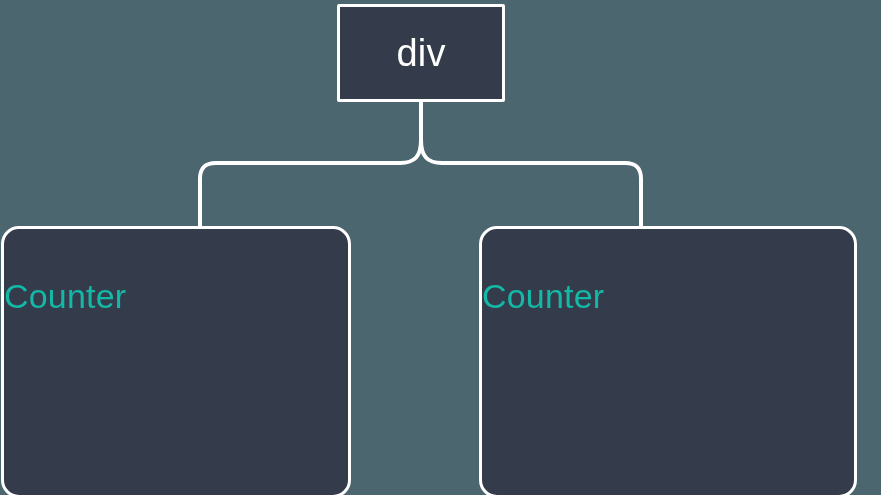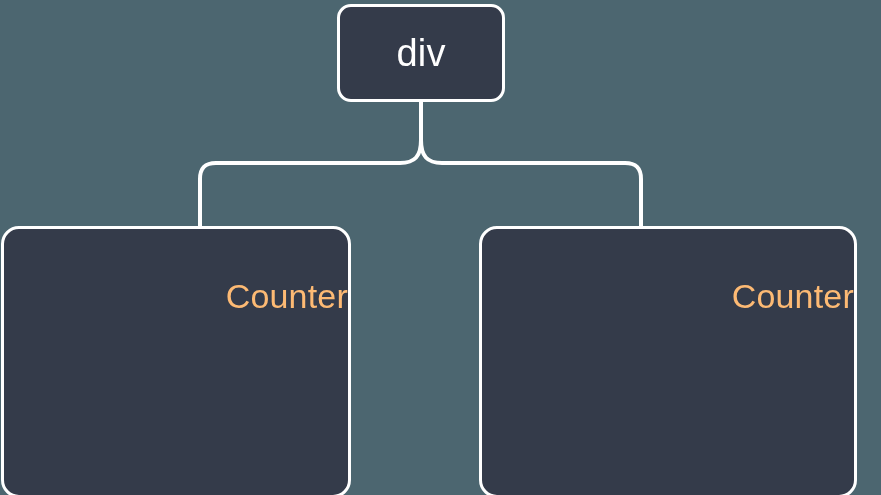--- a/index.html
+++ b/index.html
@@ -35,21 +35,21 @@
     box-sizing: border-box;
     background: #343b4a;
     border: 3px solid #ffffff;
   }
 
   .node-root {
     left: 337px;
     top: 4px;
     width: 168px;
     height: 98px;
-    border-radius: 14px;
+    border-radius: 2px;
     display: flex;
     align-items: center;
     justify-content: center;
     text-align: center;
   }
   .node-root .node-title {
     color: #ffffff;
     font-size: 38px;
     font-weight: 400;
     letter-spacing: .2px;
@@ -62,22 +62,22 @@
     top: 226px;
   }
   .node-child-left  { left: 1px;   width: 350px; }
   .node-child-right { left: 479px; width: 378px; }
 
   .node-child .node-title {
     position: absolute;
     left: 0;
     right: 0;
     top: 50px;
-    text-align: right;
-    color: #fdba74;
+    text-align: left;
+    color: #14b8a6;
     font-size: 34px;
     font-weight: 400;
     letter-spacing: .2px;
     line-height: 1;
   }
 </style>
 </head>
 <body>
 
 <div id="stage">

